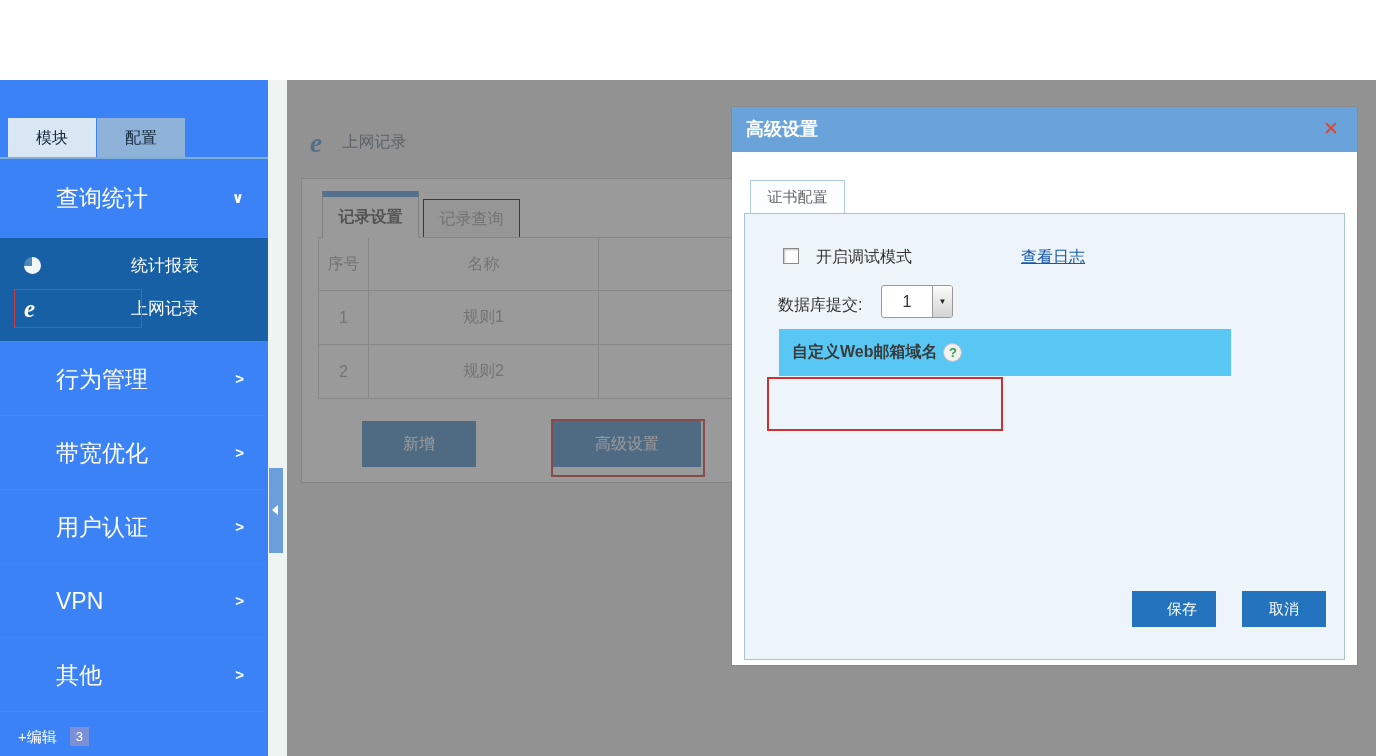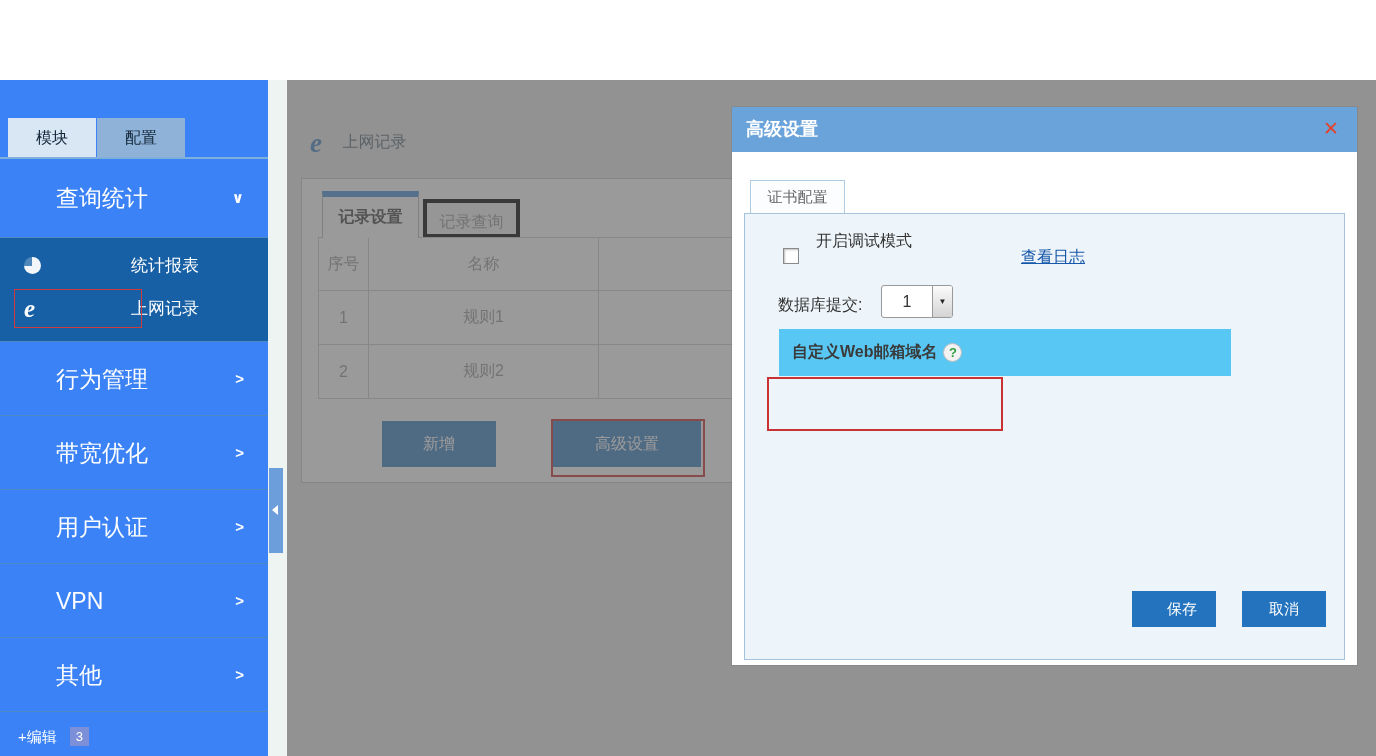--- a/index.html
+++ b/index.html
@@ -95,34 +95,34 @@
     background:#fff; border:1px solid #c9c9c9;
   }
   .bg-tab { position:absolute; text-align:center; cursor:pointer; }
   .bg-tab.active {
     left:20px; top:12px; width:97px; height:47px; background:#fff;
     border:1px solid #bbb; border-top:6px solid #4a90d9; border-bottom:none;
     z-index:2; font-size:16px; font-weight:bold; color:#444; line-height:40px;
   }
   .bg-tab.inactive {
     left:121px; top:20px; width:97px; height:39px; background:#f4f4f4;
-    border:4px solid #000000; color:#999; font-size:16px; line-height:37px;
+    border:1px solid #000000; color:#999; font-size:16px; line-height:37px;
   }
   .bg-table { position:absolute; left:16px; top:58px; border-collapse:collapse; }
   .bg-table th, .bg-table td {
     border:1px solid #ccc; color:#999; font-size:16px; font-weight:normal; text-align:center;
   }
   .bg-table th { height:53px; }
   .bg-table td { height:54px; }
   .col-idx { width:50px; } .col-name { width:230px;font-family:Liberation Serif, serif; } .col-rest { width:740px; }
   .btn-dim {
     position:absolute; background:#3c80c2; color:#fff; border:none;
     font-size:16px; font-family:inherit; cursor:pointer;
   }
-  .btn-add { left:60px; top:242px; width:114px; height:46px;margin-left:20px; }
+  .btn-add { left:60px; top:242px; width:114px; height:46px; }
   .btn-adv { left:251px; top:242px; width:148px; height:46px; }
   .red-rect-adv {
     position:absolute; left:249px; top:240px; width:154px; height:58px;
     border:2px solid #d03030; pointer-events:none;
   }
 
   .overlay { position:absolute; left:287px; top:80px; width:1089px; height:676px; background:rgba(92,92,92,0.62); z-index:5; }
 
   
   .modal {
@@ -147,21 +147,21 @@
   }
   .modal-panel {
     position:absolute; left:12px; top:106px; width:601px; height:447px;
     background:#eef5fa; border:1px solid #a5c3dc; z-index:2;
   }
   .chk {
     position:absolute; left:38px; top:34px; width:16px; height:16px;
     border:1px solid #8a8a8a; background:#fff;
     box-shadow:inset 1px 1px 2px rgba(0,0,0,0.25); cursor:pointer;
   }
-  .chk-label { position:absolute; left:71px; top:17px; font-size:16px; color:#333; }
+  .chk-label { position:absolute; left:71px; top:33px; font-size:16px; color:#333; }
   .view-log {
     position:absolute; left:276px; top:33px; font-size:16px; color:#1758aa;
     text-decoration:underline; cursor:pointer;
   }
   .db-label { position:absolute; left:33px; top:81px; font-size:16px; color:#333; }
   .db-select {
     position:absolute; left:136px; top:71px; width:72px; height:33px;
     background:#fff; border:1px solid #999; border-radius:3px; cursor:pointer;
   }
   .db-value { position:absolute; left:0; top:0; width:50px; line-height:31px; text-align:center; font-size:16px; color:#333; }

